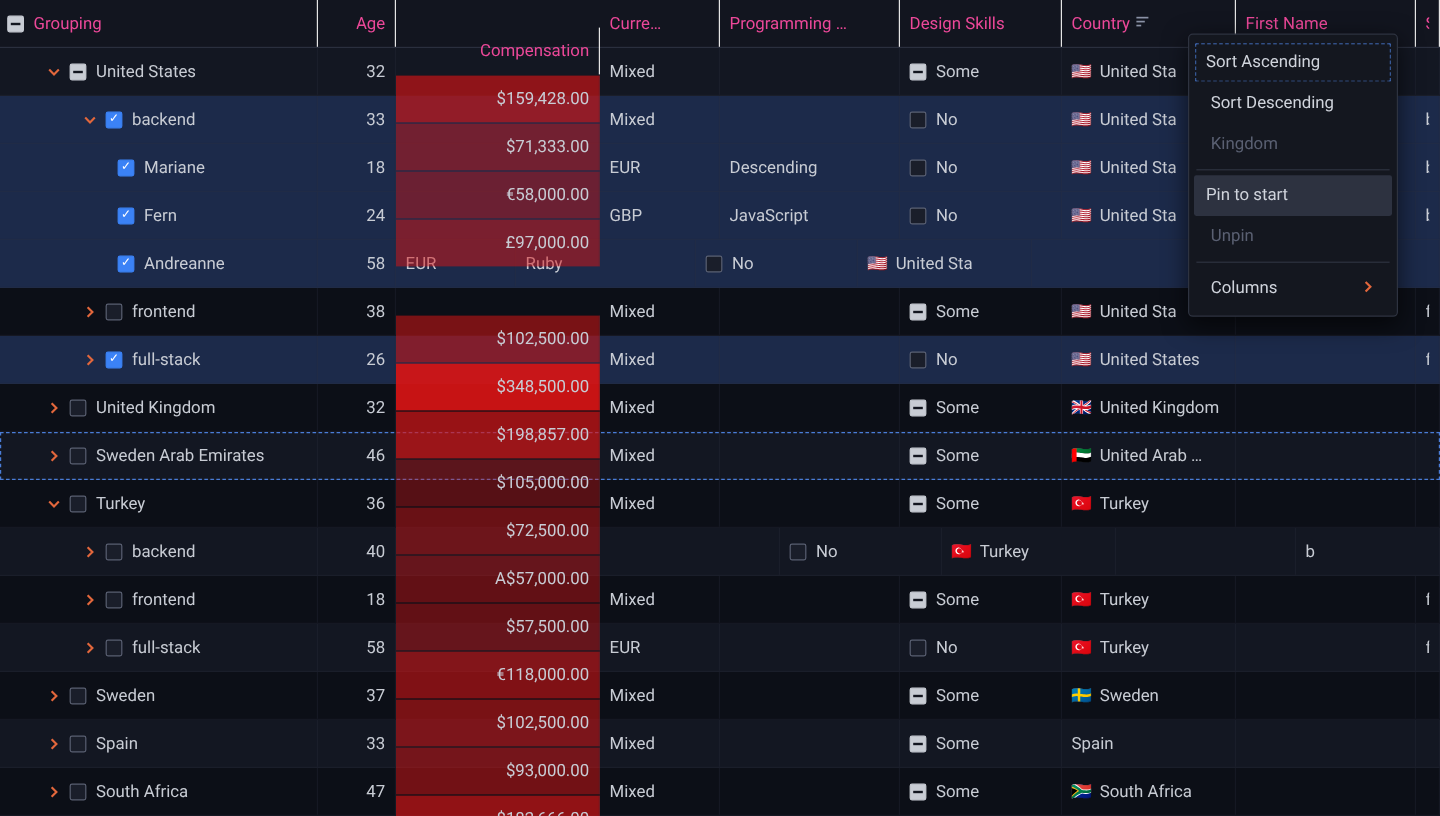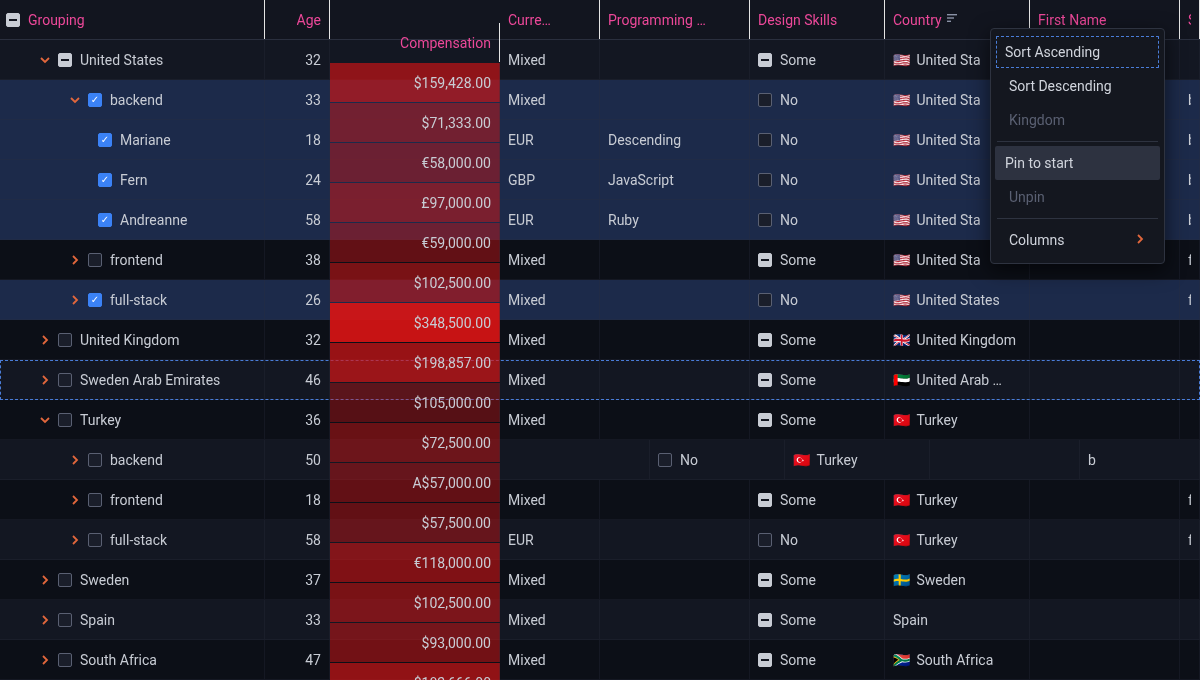--- a/index.html
+++ b/index.html
@@ -302,23 +302,20 @@
       <div class="row selected ">
         <div class="cell col-grouping indent-leaf">
           <span class="check checked">
             <span class="tick">✓</span>
           </span>
           <span class="txt">Andreanne</span>
         </div>
         <div class="cell col-age">
           <span class="txt">58</span>
         </div>
-        <div class="cell col-comp comp-bg" style="background: rgba(220,20,20,0.41);">
-          <span class="txt">€59,000.00</span>
-        </div>
         <div class="cell col-curr">
           <span class="txt">EUR</span>
         </div>
         <div class="cell col-prog">
           <span class="txt">Ruby</span>
         </div>
         <div class="cell col-design">
           <span class="check"></span>
           <span class="txt">No</span>
         </div>
@@ -532,21 +529,21 @@
         <div class="cell col-grouping indent-2">
           <span class="expand">
             <svg class="chev" viewBox="0 0 12 12">
               <path d="M4 2 L8 6 L4 10" stroke="currentColor" stroke-width="1.8" fill="none"></path>
             </svg>
           </span>
           <span class="check"></span>
           <span class="txt">backend</span>
         </div>
         <div class="cell col-age">
-          <span class="txt">50</span>
+          <span class="txt">40</span>
         </div>
         <div class="cell col-comp comp-bg" style="background: rgba(220,20,20,0.41);">
           <span class="txt">A$57,000.00</span>
         </div>
         <div class="cell col-prog">
           <span class="txt"></span>
         </div>
         <div class="cell col-design">
           <span class="check"></span>
           <span class="txt">No</span>

